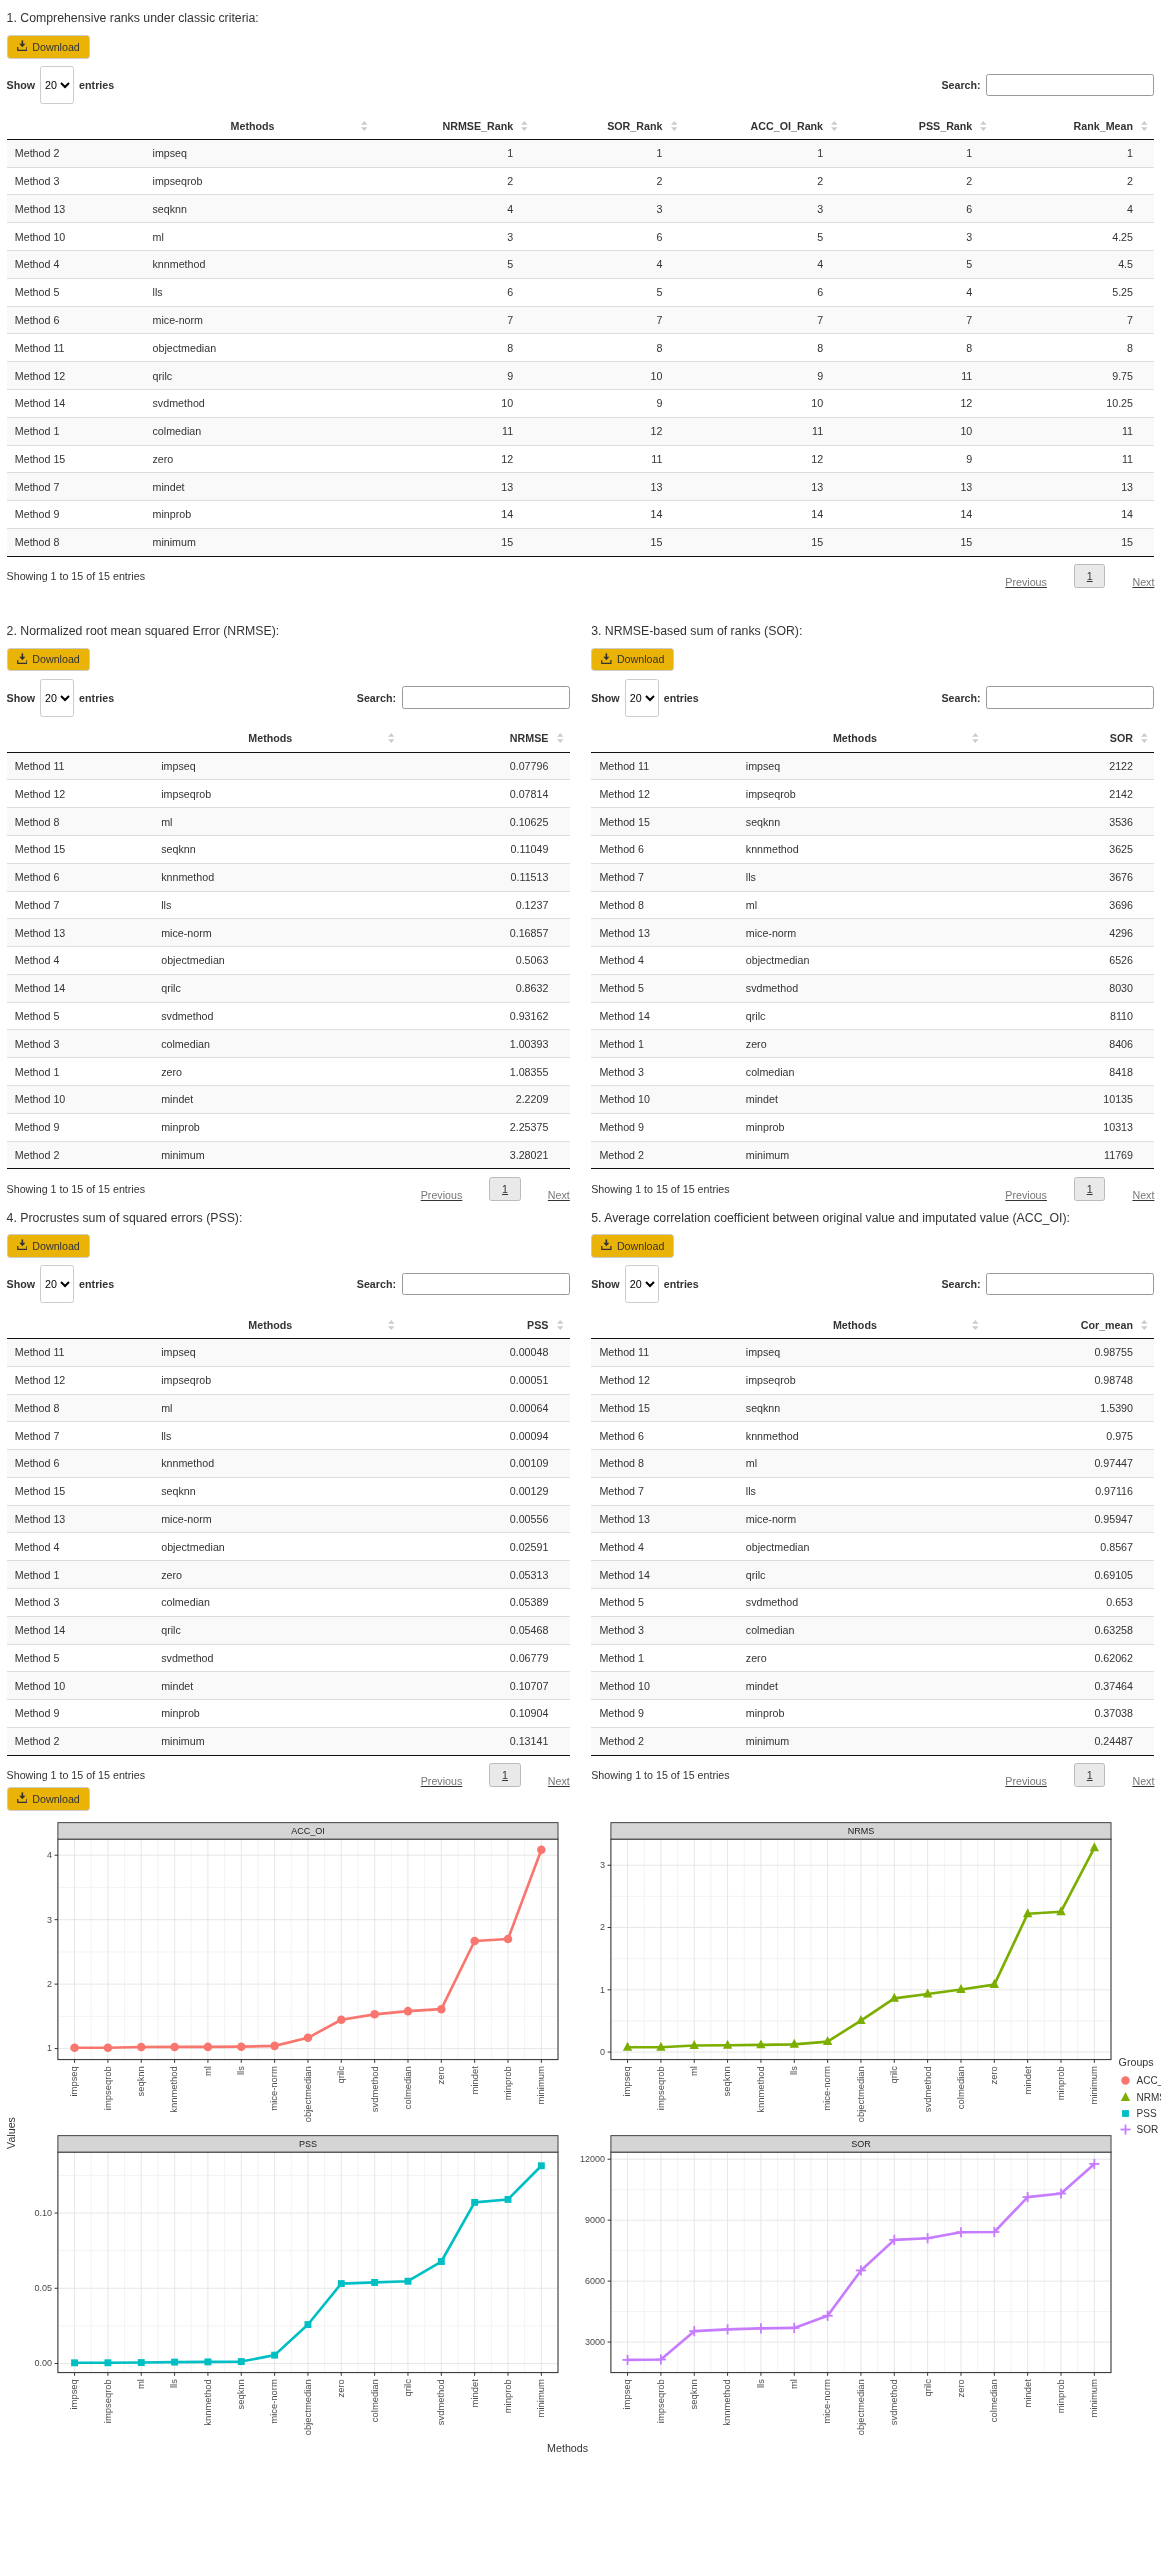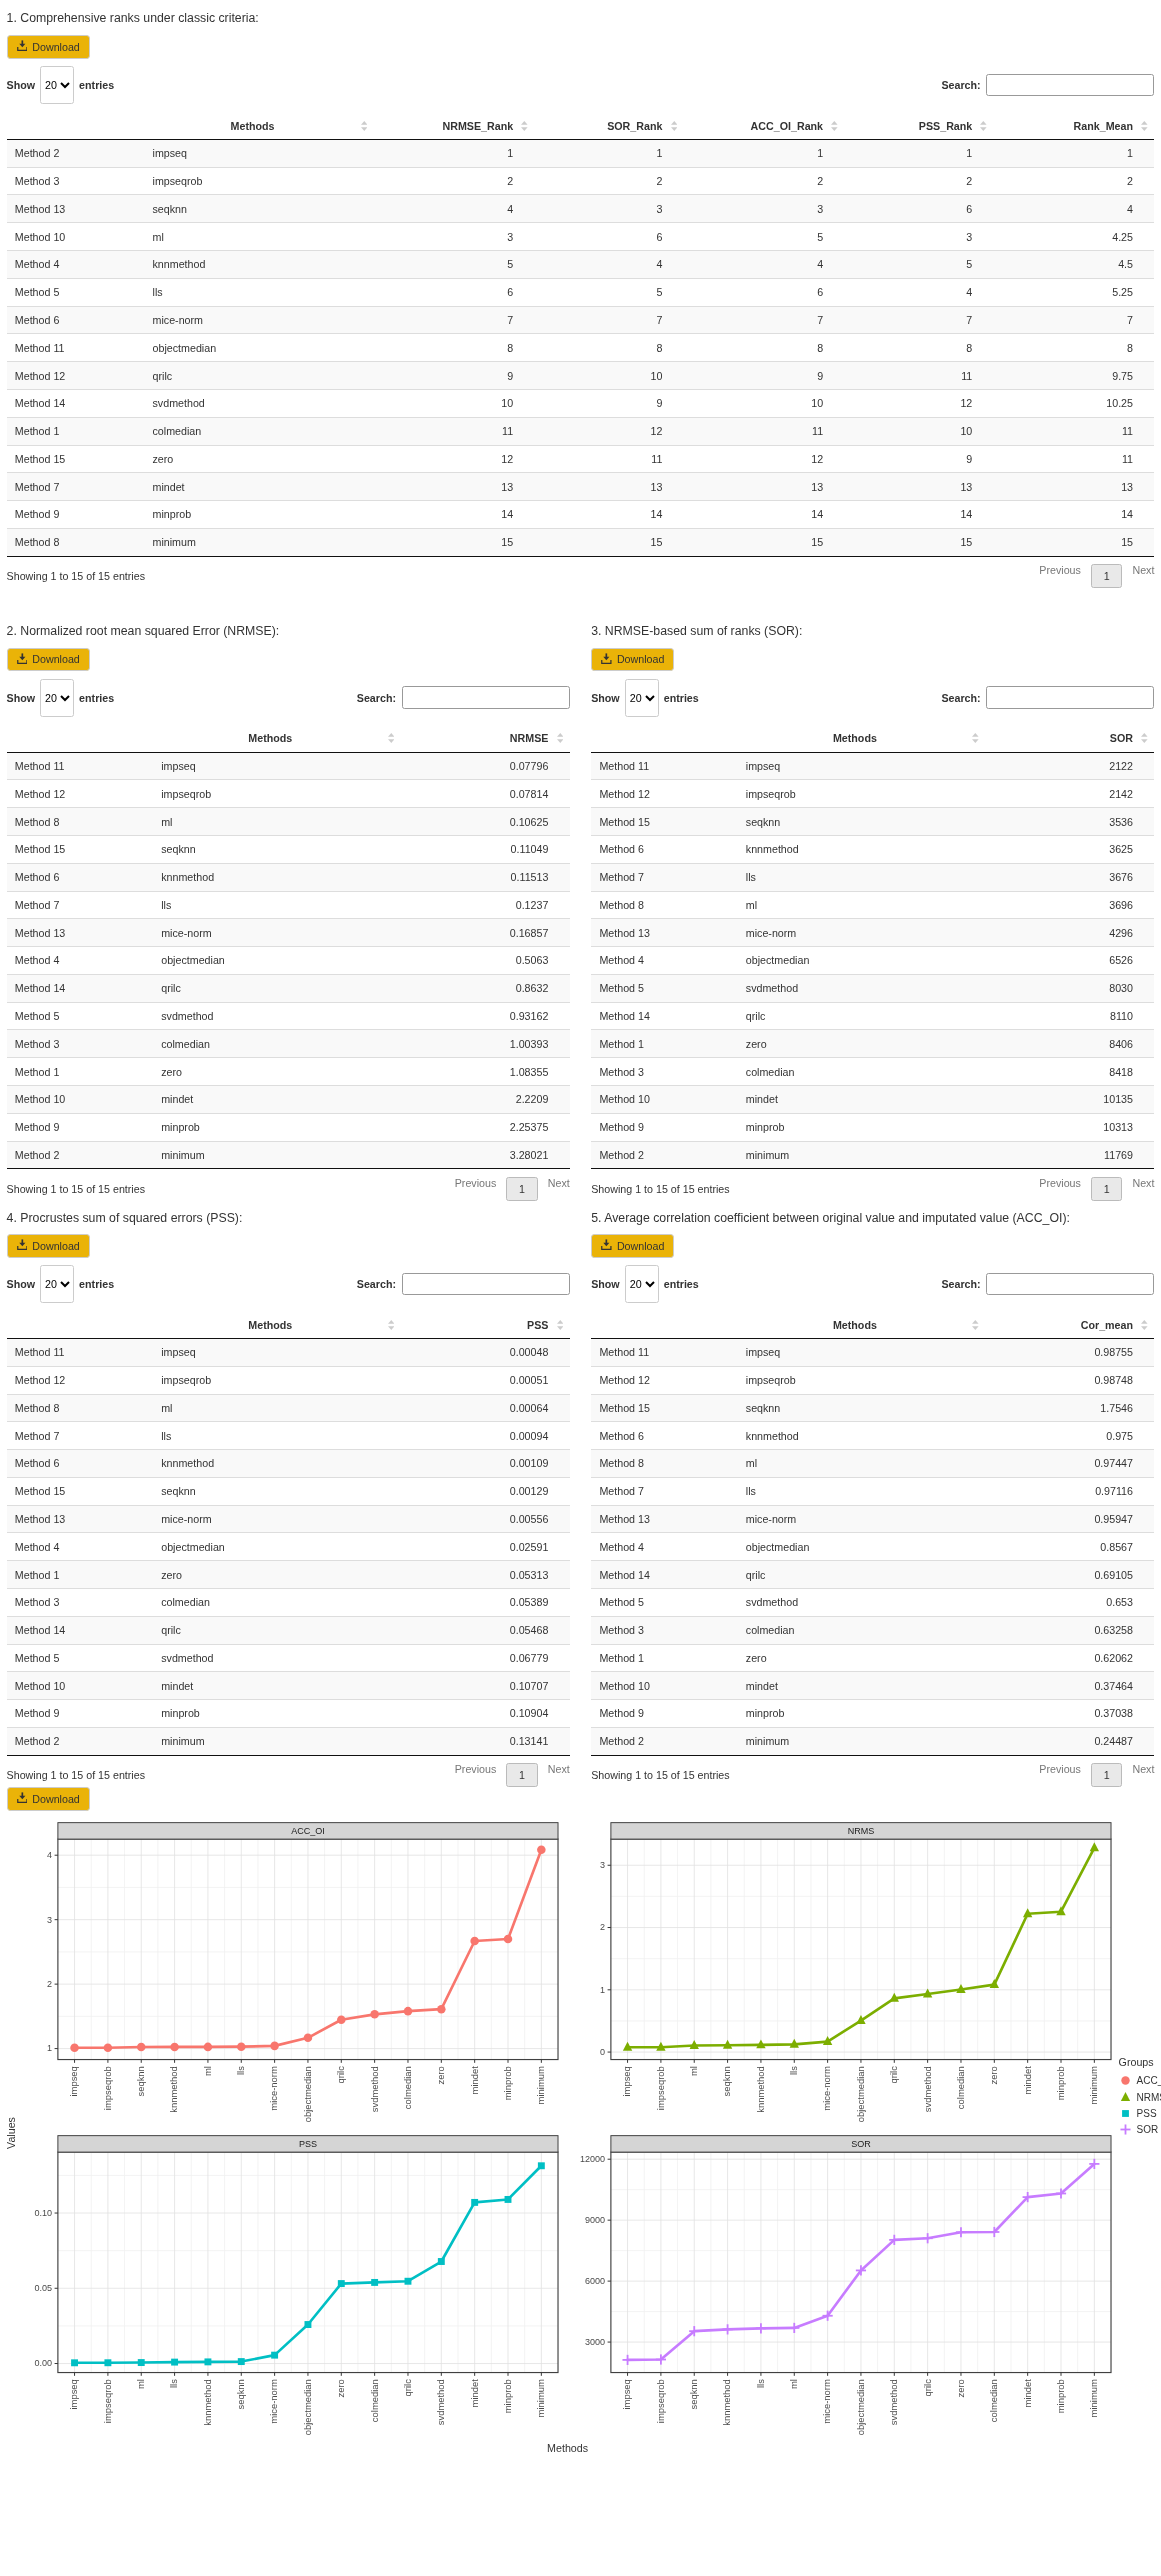--- a/index.html
+++ b/index.html
@@ -17,21 +17,21 @@
   table.dt{width:100%;border-collapse:collapse;font-size:10.7px;table-layout:fixed;}
   .dt th{position:relative;font-weight:bold;color:#333;padding:7.4px 21.4px 7.4px 8.2px;border-bottom:1.6px solid #111;text-align:right;}
   .dt th.c{text-align:center;}
   .dt th.first{padding:7.4px 8.2px;}
   .dt td{padding:7.4px 8.2px;border-top:0.8px solid #ddd;overflow:hidden;white-space:nowrap;}
   .dt td.num{text-align:right;padding-right:21.4px;}
   .dt tbody tr:nth-child(odd){background:#f9f9f9;}
   .dt tbody tr:last-child td{border-bottom:0.8px solid #111;}
   .sort-ic{position:absolute;right:6.6px;top:50%;transform:translateY(-50%);line-height:0;}
   .tbl-footer{display:flex;justify-content:space-between;align-items:center;margin-top:7.4px;font-size:10.7px;}
-  .pagination{display:flex;align-items:flex-start;gap:10px;}
+  .pagination{display:flex;align-items:flex-end;gap:27px;text-decoration:underline;}
   .page-prev,.page-next{color:#777;cursor:pointer;}
   .page-num{display:inline-block;min-width:11.5px;text-align:center;padding:5px 9px;border:0.8px solid #bbb;border-radius:2.5px;
     background:#e9e9e9;color:#333;cursor:pointer;}
   .two-col{display:grid;grid-template-columns:1fr 1fr;column-gap:21.4px;}
   .row2{margin-top:28px;}
   .row3{margin-top:1.6px;}
   .figure-wrap{position:relative;margin-top:3.3px;}
   .charts-grid{display:grid;grid-template-columns:543px 543px;column-gap:10px;row-gap:6.6px;margin-left:13px;}
   .ylab{position:absolute;left:-11.5px;top:306px;transform:rotate(-90deg);font-size:10.7px;color:#333;}
   .xlab{text-align:center;font-size:10.7px;color:#333;margin-left:13px;width:1096px;margin-top:1.6px;}
@@ -696,21 +696,21 @@
                 <td class="num">0.98755</td>
               </tr>
               <tr>
                 <td>Method 12</td>
                 <td>impseqrob</td>
                 <td class="num">0.98748</td>
               </tr>
               <tr>
                 <td>Method 15</td>
                 <td>seqknn</td>
-                <td class="num">1.7546</td>
+                <td class="num">1.5390</td>
               </tr>
               <tr>
                 <td>Method 6</td>
                 <td>knnmethod</td>
                 <td class="num">0.975</td>
               </tr>
               <tr>
                 <td>Method 8</td>
                 <td>ml</td>
                 <td class="num">0.97447</td>

